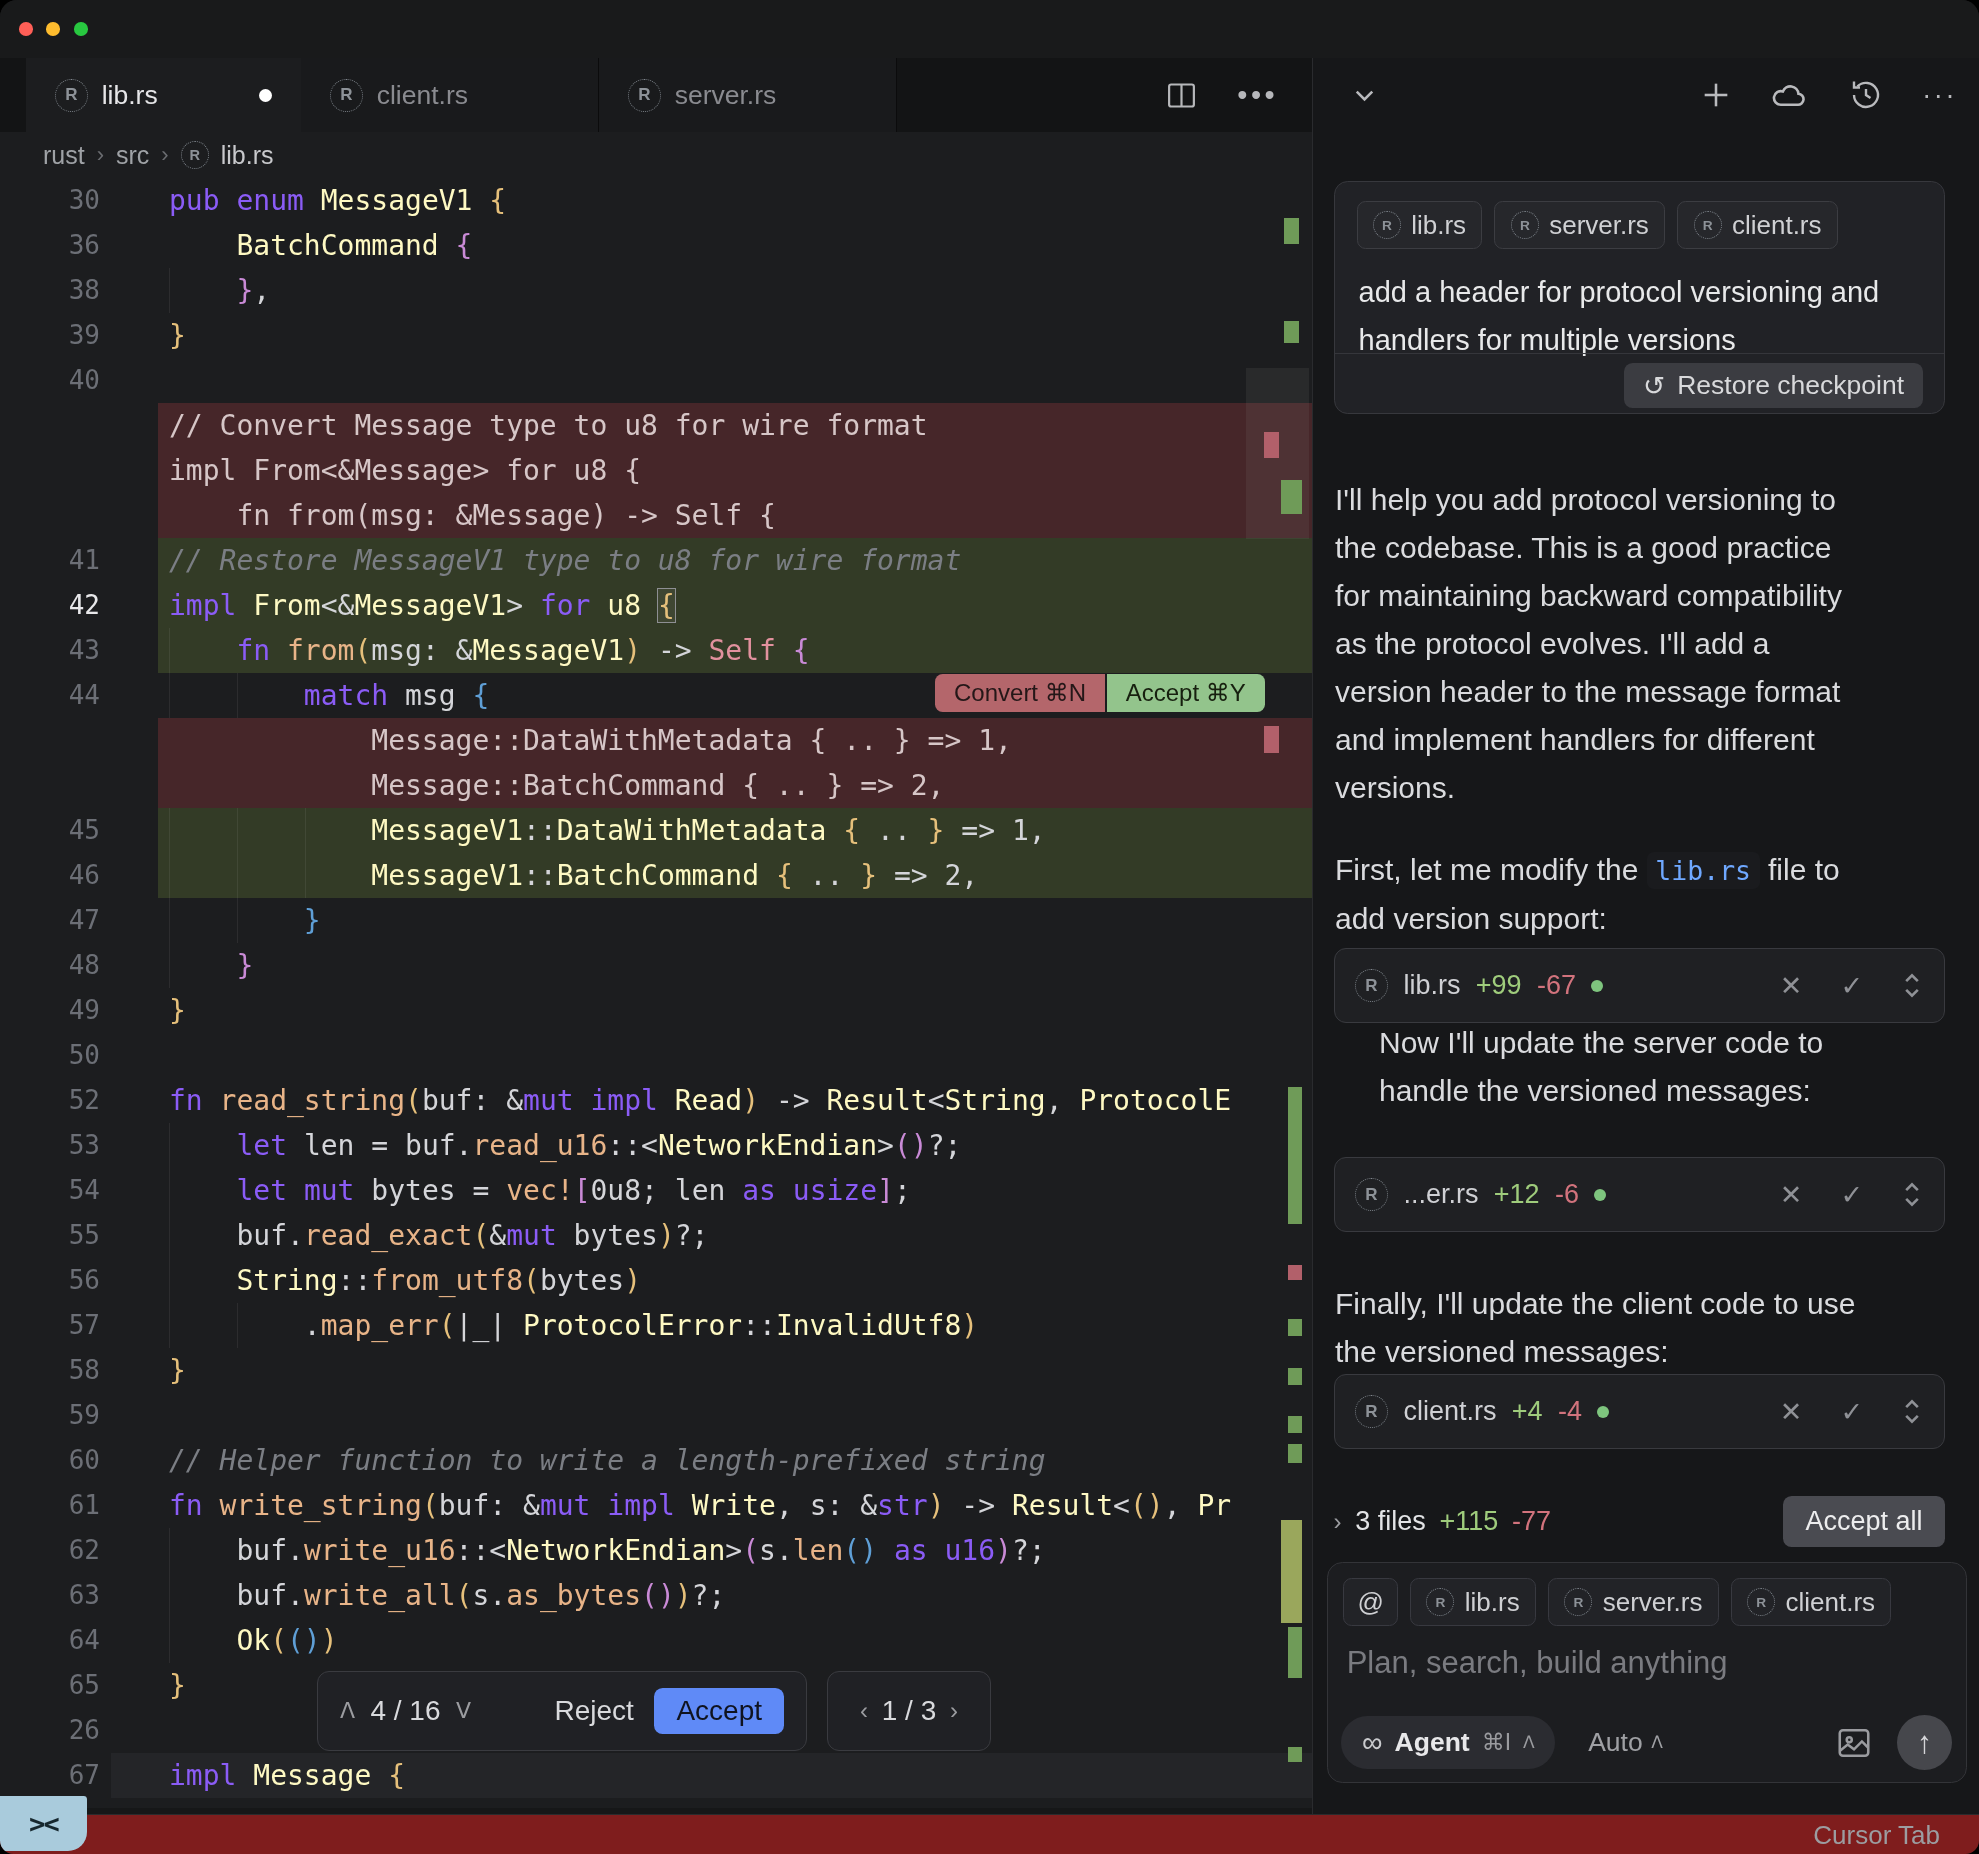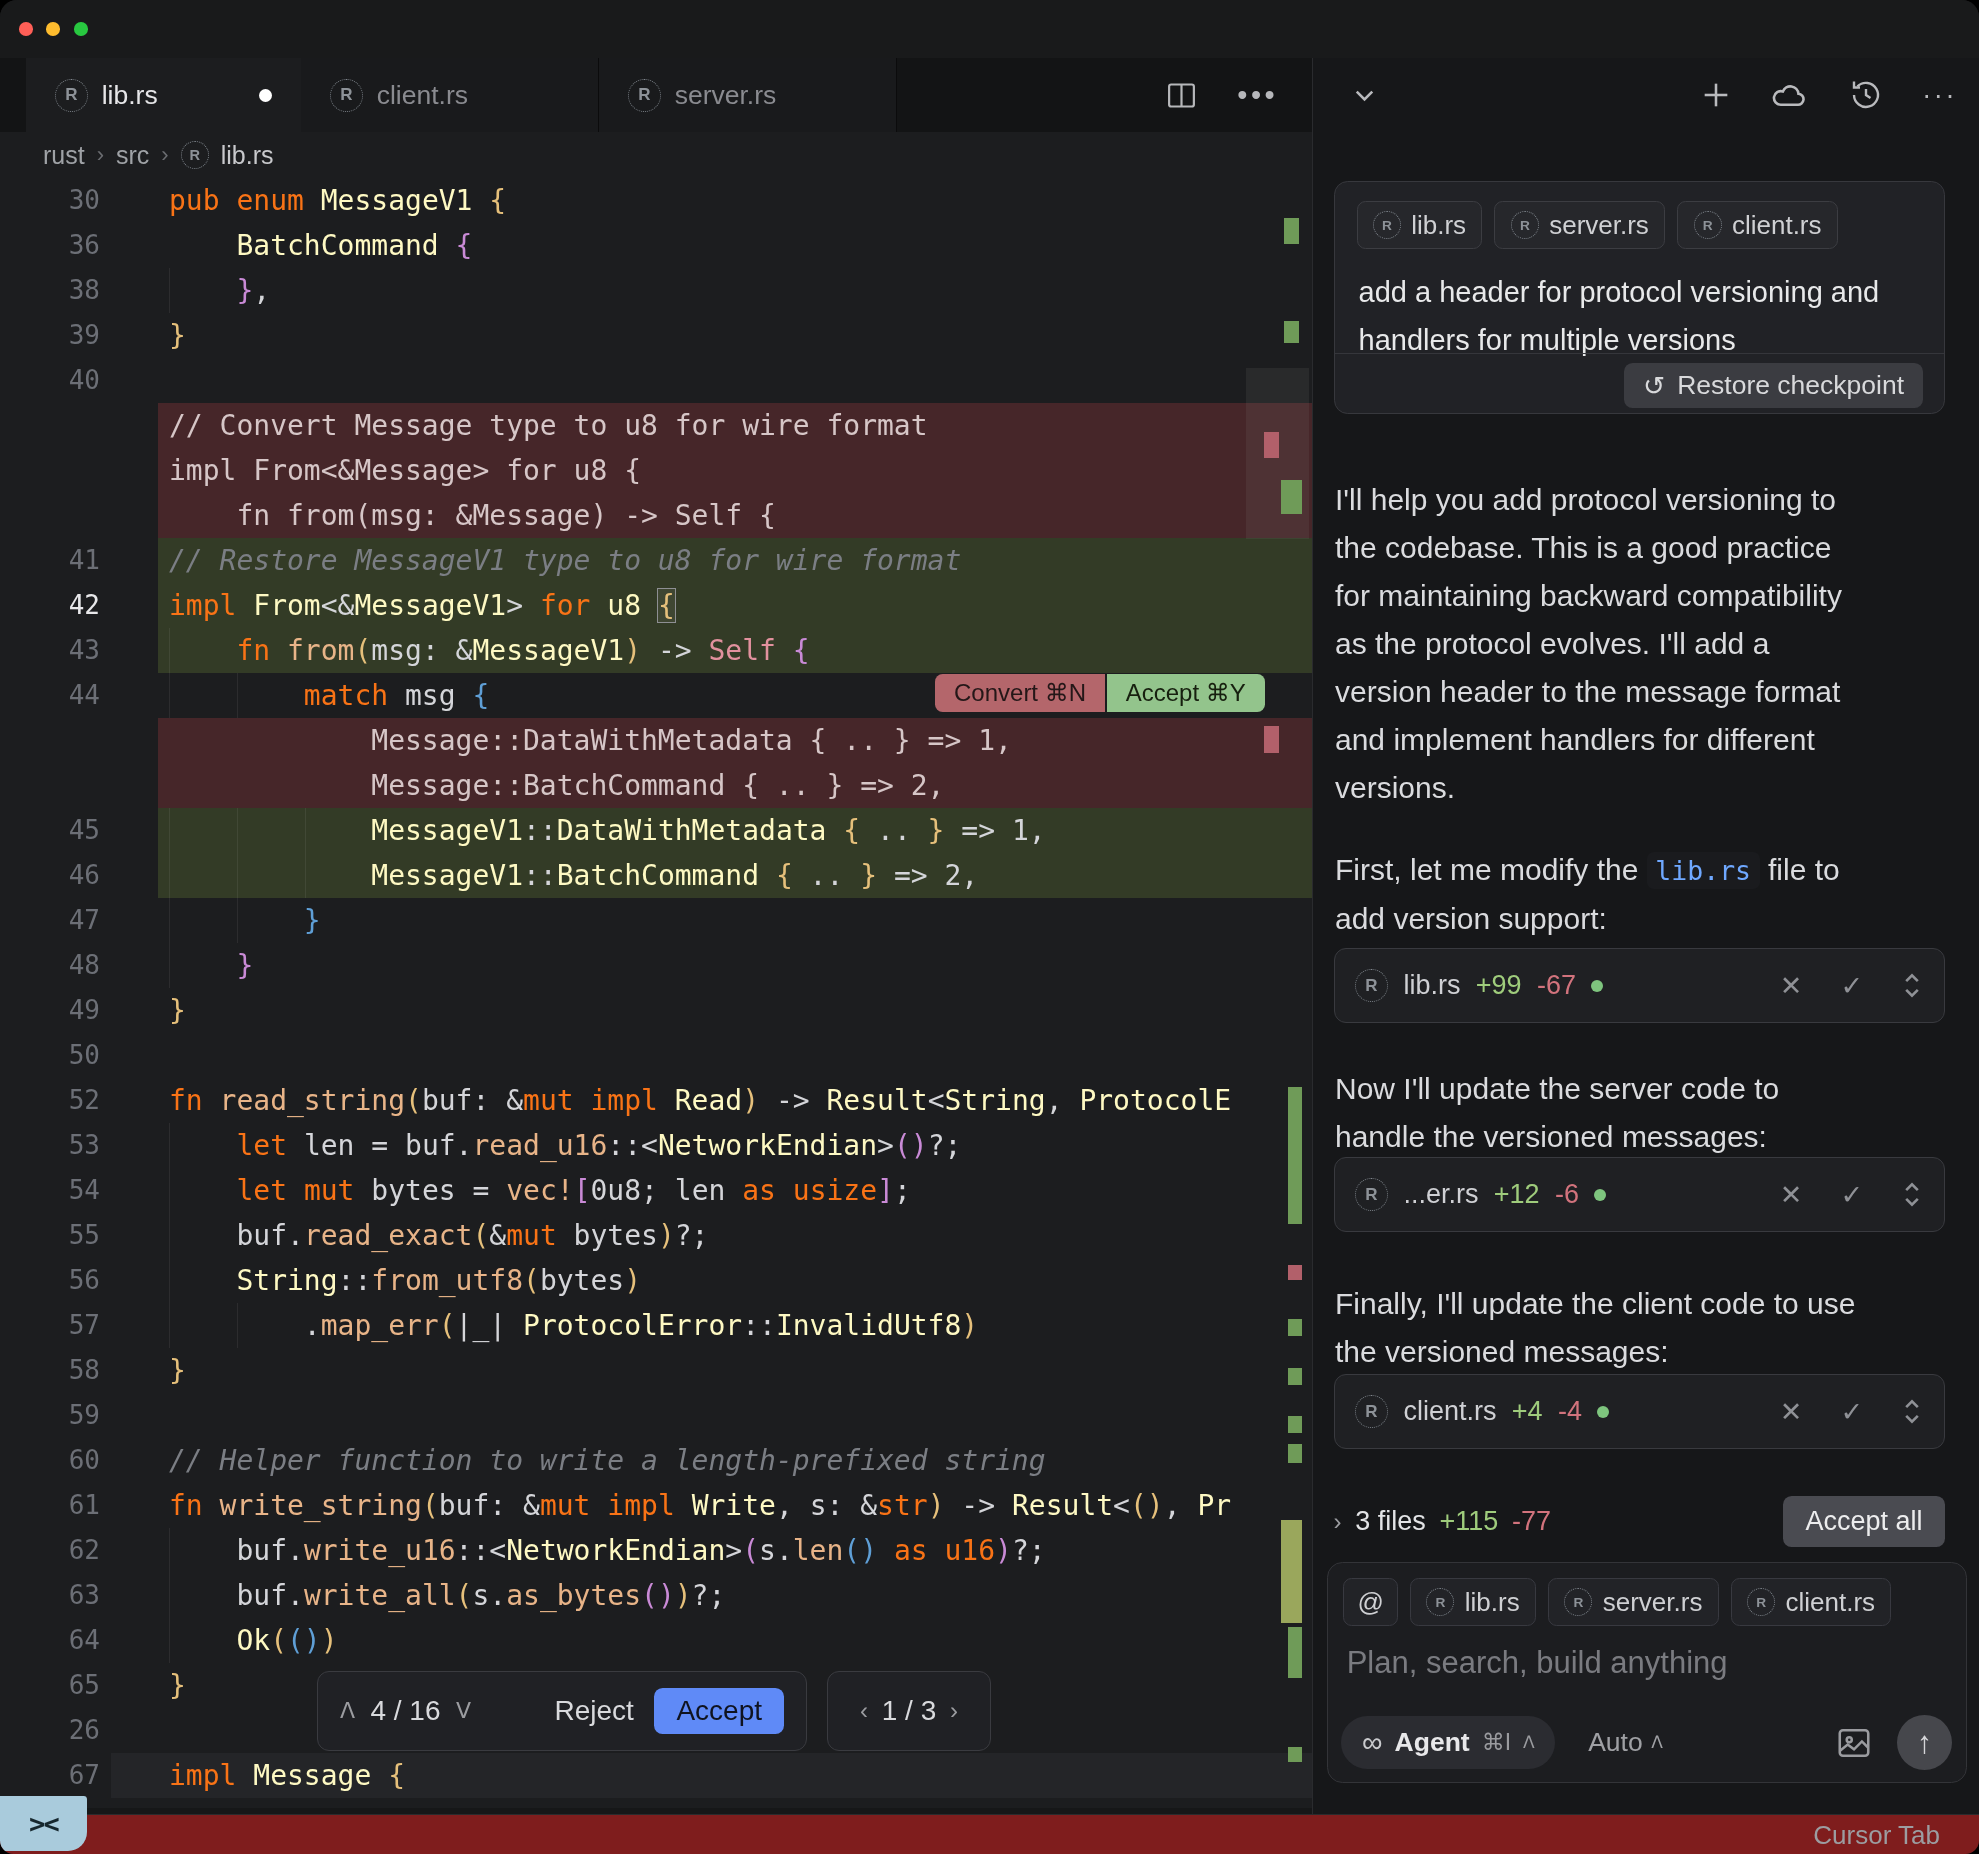--- a/index.html
+++ b/index.html
@@ -32,21 +32,21 @@
   .code-row{position:relative;height:45px;font-family:"DejaVu Sans Mono",monospace;font-size:28px;line-height:45px;white-space:pre;}
   .code-row .rowbg{position:absolute;left:158px;right:0;top:0;bottom:0;}
   .code-row.add .rowbg{background:#333b26;}
   .code-row.del .rowbg{background:#462629;}
   .code-row.hover .rowbg{background:#242528;left:111px;}
   .ln{position:absolute;left:0;width:100px;text-align:right;color:#6c6f76;font-size:26px;z-index:2;}
   .ln.cur{color:#e8e8ea;}
   .lc{position:absolute;left:169px;z-index:2;}
   .guide{position:absolute;top:0;bottom:0;width:0.9px;background:rgba(255,255,255,0.07);z-index:1;}
 
-  .tk-k{color:#f97316;} .tk-t{color:#fef9c3;margin-top:10px;} .tk-f{color:#e8b488;}
+  .tk-k{color:#8b5cf6;} .tk-t{color:#fef9c3;margin-top:10px;} .tk-f{color:#e8b488;}
   .tk-v{color:#d4d5d9;} .tk-w{color:#d4d5d9;}
   .tk-c{color:#7b7e84;font-style:italic;}
   .tk-y{color:#e6c07b;} .tk-p{color:#c98ad6;} .tk-b{color:#5f9fd6;}
   .tk-s{color:#e2919e;} .tk-dl{color:#d6c6c7;}
   .tk-yb{color:#e6c07b;outline:1.7px solid #8e8f93;background:rgba(255,255,255,0.06);}
 
   .deco{position:absolute;z-index:3;}
 
   
   .inline-widget{position:absolute;left:935px;top:542px;height:38px;display:flex;z-index:5;font-size:24px;}
@@ -306,21 +306,21 @@
           <span>✓</span>
           <span>
             <svg width="22" height="29" viewBox="0 0 14 20" fill="none" stroke="#8f9196" stroke-width="1.8">
               <polyline points="3,7 7,3 11,7"></polyline>
               <polyline points="3,13 7,17 11,13"></polyline>
             </svg>
           </span>
         </span>
       </div>
 
-    <div class="chat-text" style="top:1007px;">Now I'll update the server code to<br>handle the versioned messages:</div>
+    <div class="chat-text" style="top:961px;margin-left:44px;">Now I'll update the server code to<br>handle the versioned messages:</div>
 
     <div class="diff-card" style="top:1099px;">
         <span class="rust-icon">R</span>
         <span class="name">...er.rs</span>
         <span class="plus">+12</span>
         <span class="minus">-6</span>
         <span class="gdot"></span>
         <span class="card-actions">
           <span>✕</span>
           <span>✓</span>

